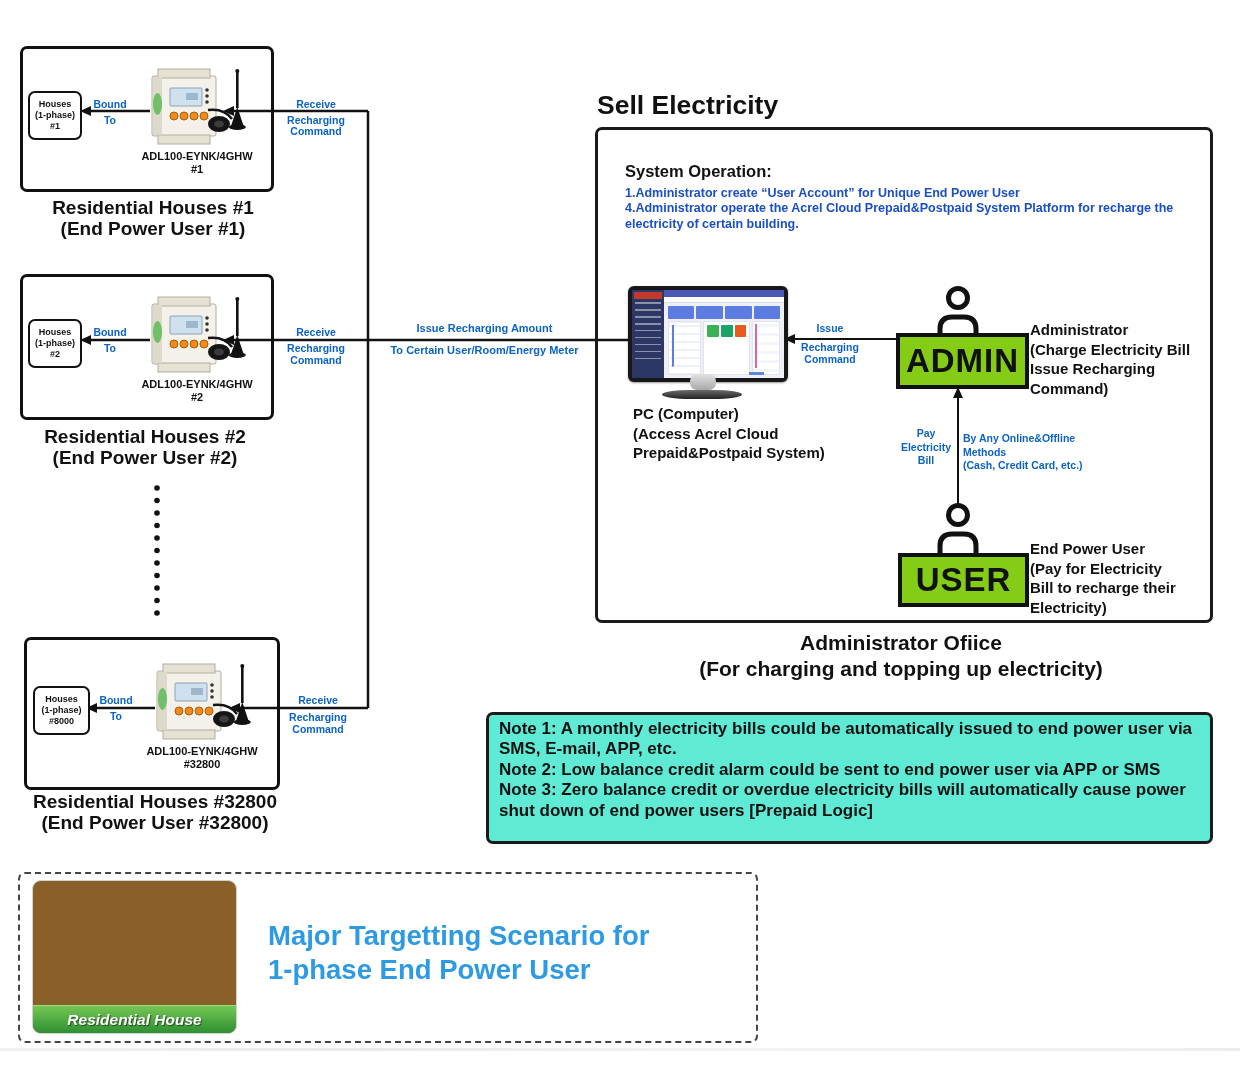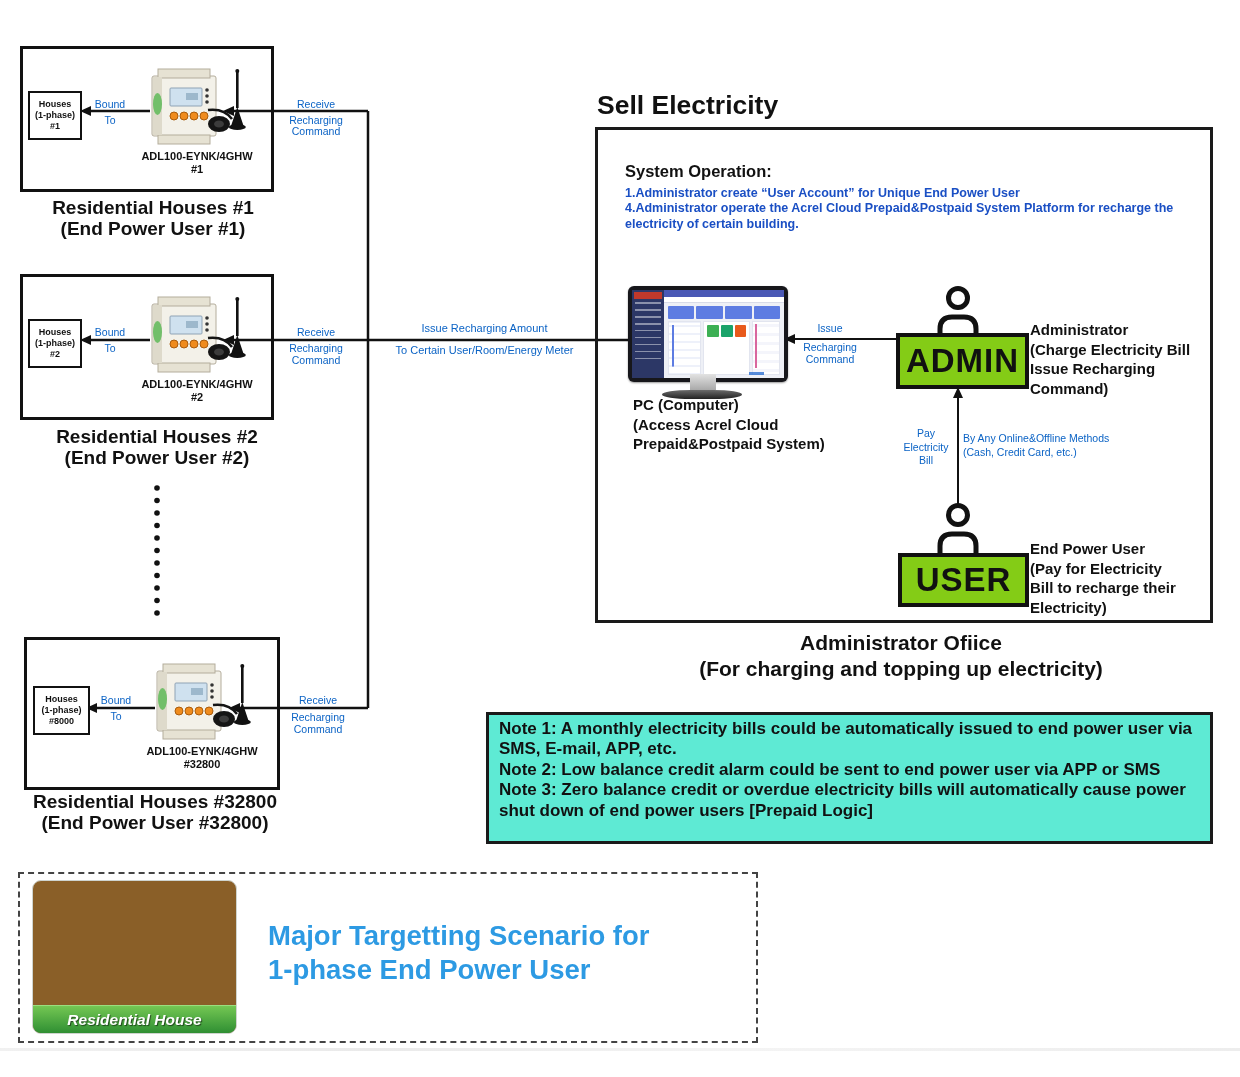--- a/index.html
+++ b/index.html
@@ -1,33 +1,33 @@
 <!DOCTYPE html>
 <html><head>
 <meta charset="utf-8">
 <style>
   html,body{margin:0;padding:0;background:#fff;}
   #canvas{position:relative;width:1240px;height:1077px;background:#fff;overflow:hidden;
           font-family:"Liberation Sans",sans-serif;color:#111;}
   .abs{position:absolute;}
   .pre{white-space:pre-line;}
   .overlay{position:absolute;left:0;top:0;z-index:1;}
-  .z2{z-index:2;}
+  .z2{z-index:2;border-radius:7px;}
   .z3{z-index:3;}
 
   
   .block-box{border:3px solid #111;background:transparent;}
   .house-box{border:2.5px solid #111;background:#fff;display:flex;align-items:center;justify-content:center;
              text-align:center;font-weight:bold;font-size:9px;line-height:1.22;}
   .big-box{border:3px solid #1a1a1a;}
   .role-box{border:4px solid #111;background:#84cc16;display:flex;align-items:center;justify-content:center;
             font-weight:bold;font-size:33px;letter-spacing:1px;}
 
   
-  .flow-lbl{color:#0b63c5;font-weight:normal;font-size:10.5px;text-align:center;line-height:1.15;}
+  .flow-lbl{color:#0b63c5;font-weight:bold;font-size:10.5px;text-align:center;line-height:1.15;}
   .caption{font-weight:bold;font-size:19px;text-align:center;line-height:1.12;}
   .meter-lbl{font-weight:bold;font-size:11px;text-align:center;line-height:1.15;}
   .title{font-weight:bold;font-size:26.5px;}
   .sys-head{font-weight:bold;font-size:16.5px;}
   .sys-step{color:#1a4fc4;font-weight:bold;font-size:12.5px;line-height:1.22;}
   .desc{font-weight:bold;font-size:15px;line-height:1.3;}
   .office-cap{font-weight:bold;font-size:21px;text-align:center;line-height:1.25;}
   .note-line{font-weight:bold;font-size:17px;line-height:1.2;}
   .headline{font-weight:bold;font-size:27.5px;line-height:1.25;color:#2d9ae3;}
 
@@ -204,21 +204,21 @@
         <circle cx="89.3" cy="5" r="2" fill="#111"></circle>
       <path d="M83 60 L95.6 60 L89.3 41 Z" fill="#111"></path>
         <ellipse cx="89.3" cy="61" rx="8.5" ry="3" fill="#111"></ellipse>
     </svg>
   </div>
   <div class="abs meter-lbl z2 pre" style="left:122px;top:378px;width:150px;">ADL100-EYNK/4GHW
 #2</div>
   <div class="abs flow-lbl z2" style="left:282px;top:326px;width:68px;">Receive</div>
   <div class="abs flow-lbl z2" style="left:282px;top:342px;width:68px;">Recharging</div>
   <div class="abs flow-lbl z2" style="left:282px;top:353.5px;width:68px;">Command</div>
-  <div class="abs caption z2 pre" style="left:12px;top:426px;width:290px;">Residential Houses #2
+  <div class="abs caption z2 pre" style="left:0;top:426px;width:290px;">Residential Houses #2
 (End Power User #2)</div>
 
   <div class="abs block-box z2" style="left:24px;top:637px;width:250px;height:147px;"></div>
   <div class="abs house-box z2" style="left:33px;top:686px;width:53px;height:45px;">
       <span class="pre">Houses
 (1-phase)
 #8000</span>
     </div>
   <div class="abs flow-lbl z2" style="left:94px;top:694px;width:44px;">Bound</div>
   <div class="abs flow-lbl z2" style="left:94px;top:710px;width:44px;">To</div>
@@ -292,21 +292,21 @@
             <span class="tile t3"></span>
           </div>
           <div class="scr-pr"></div>
         </div>
       </div>
       <div class="scr-brand"></div>
     </div>
   </div>
   <div class="abs m-neck z2" style="left:690px;top:374px;width:26px;height:16px;"></div>
   <div class="abs m-base z2" style="left:662px;top:390px;width:80px;height:9px;"></div>
-  <div class="abs desc z2 pre" style="left:633px;top:395px;width:230px;">PC (Computer)
+  <div class="abs desc z2 pre" style="left:633px;top:404px;width:230px;">PC (Computer)
 (Access Acrel Cloud
 Prepaid&amp;Postpaid System)</div>
 
   <div class="abs flow-lbl z2" style="left:790px;top:322px;width:80px;">Issue</div>
   <div class="abs flow-lbl z2" style="left:790px;top:341px;width:80px;">Recharging</div>
   <div class="abs flow-lbl z2" style="left:790px;top:353px;width:80px;">Command</div>
 
   <div class="abs z2" style="left:932px;top:285px;width:52px;height:56px;">
     <svg width="52" height="56" viewBox="0 0 52 56">
       <circle cx="26" cy="13" r="9.5" fill="#fff" stroke="#111" stroke-width="5"></circle>

